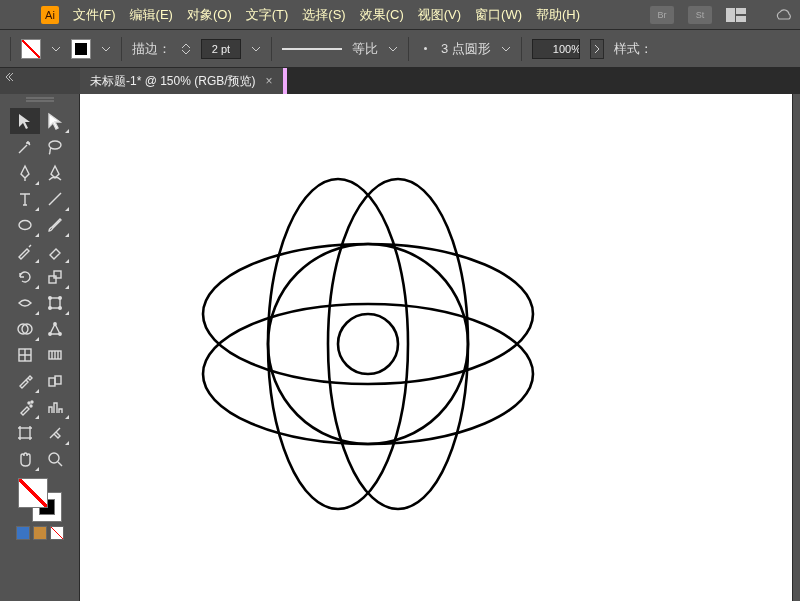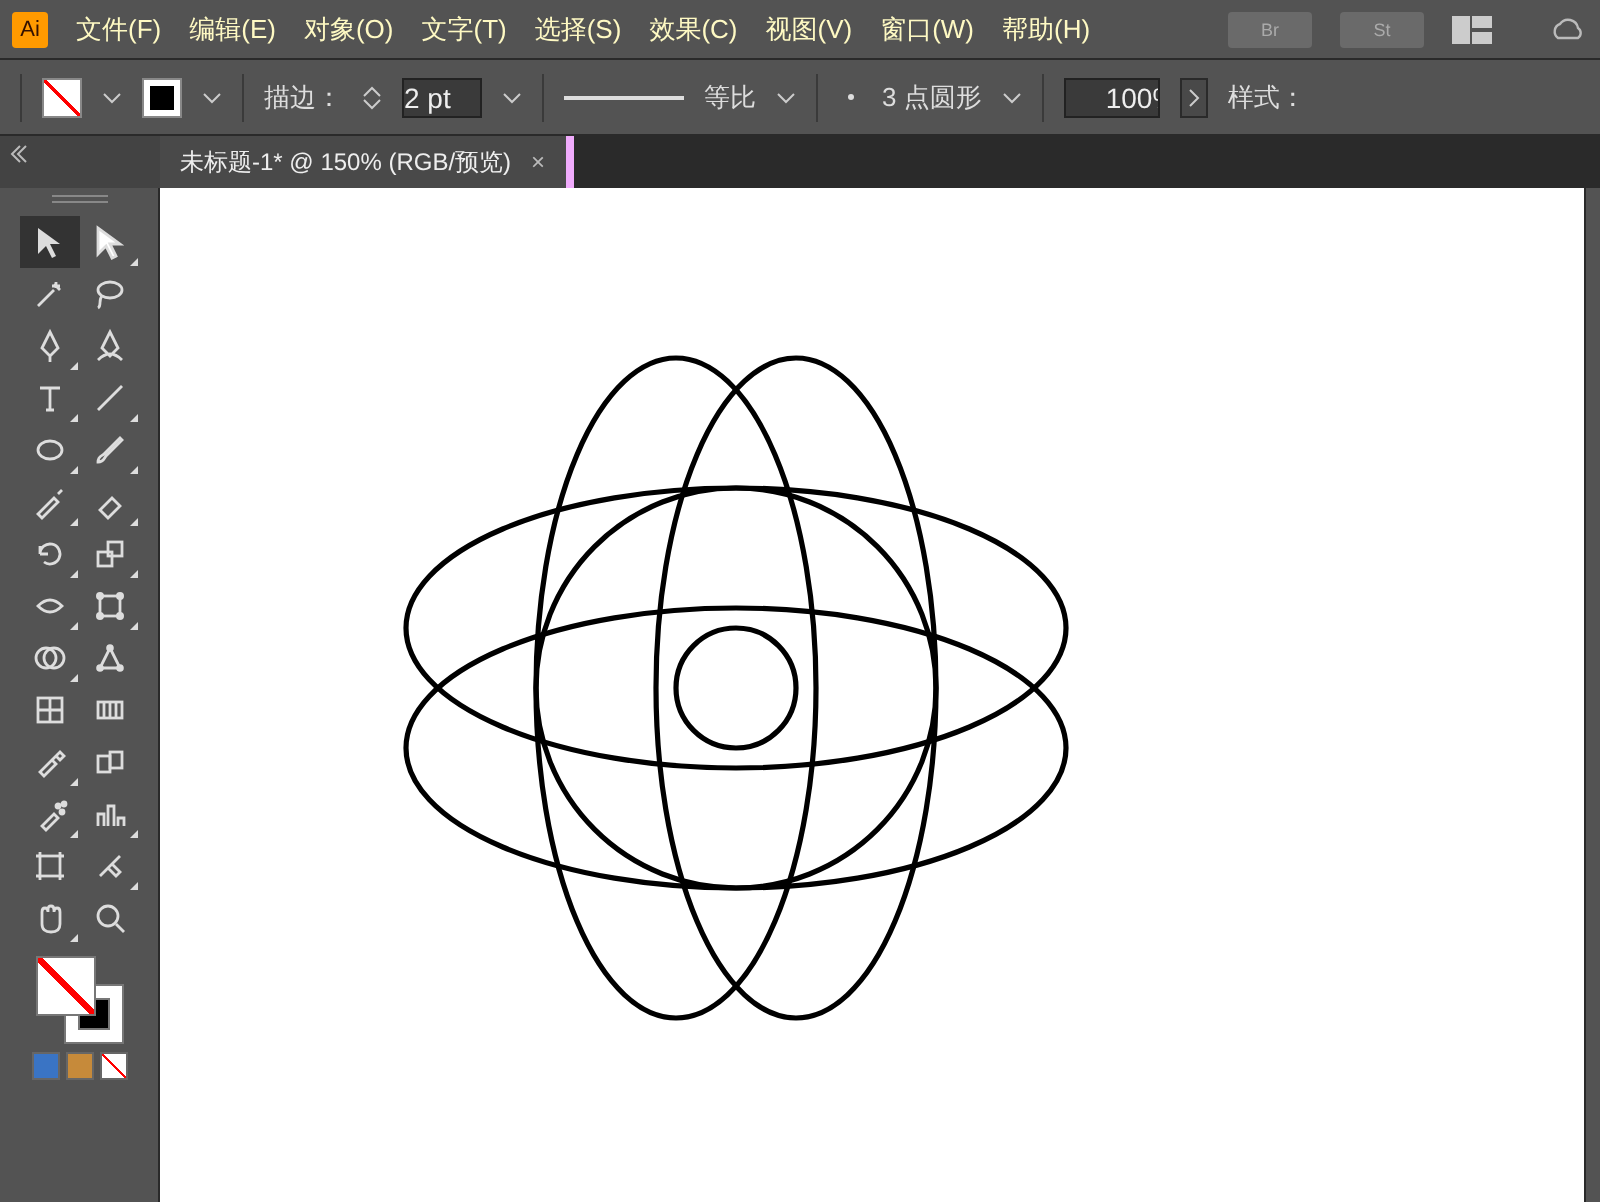--- a/index.html
+++ b/index.html
@@ -1,32 +1,32 @@
 <!DOCTYPE html>
 <html><head>
 <meta charset="utf-8">
 <style>
   * { box-sizing: border-box; margin: 0; padding: 0; user-select: none; }
   html, body { width: 800px; height: 601px; overflow: hidden; font-family: "Segoe UI", Tahoma, sans-serif; background: #323232; color: #ddd; font-size: 13px; }
   
   .menubar { height: 30px; background: #535353; display: flex; align-items: center; padding: 0 6px; gap: 14px; border-bottom: 1px solid #2a2a2a; }
-  .menubar .logo { width: 18px; height: 18px; background: #ff9a00; color: #310; font-weight: normal; font-size: 11px; display: flex; align-items: center; justify-content: center; border-radius: 2px; }
+  .menubar .logo { width: 18px; height: 18px; background: #ff9a00; color: #310; font-weight: normal; font-size: 11px; display: flex; align-items: center; justify-content: center; border-radius: 2px; margin-left: 35px; }
   .menubar .menu-item { color: #fef9c3; font-size: 13px; cursor: default; }
   .menubar .spacer { flex: 1; }
-  .menubar .right-box { width: 42px; height: 18px; background: #6a6a6a; color: #aaa; font-size: 9px; display: flex; align-items: center; justify-content: center; border-radius: 2px; }
+  .menubar .right-box { width: 24px; height: 18px; background: #6a6a6a; color: #aaa; font-size: 9px; display: flex; align-items: center; justify-content: center; border-radius: 2px; }
   .menubar .arrange { width: 20px; height: 14px; display: inline-block; }
   
   .controlbar { height: 38px; background: #535353; display: flex; align-items: center; padding: 0 10px; gap: 10px; border-bottom: 1px solid #2a2a2a; color: #ddd; font-size: 13px; }
   .controlbar .swatch { width: 20px; height: 20px; border: 1px solid #888; }
   .controlbar .fill { background: linear-gradient(to top right, #fff 0 47%, red 47% 53%, #fff 53% 100%); }
   .controlbar .stroke { background: #fff; position: relative; }
   .controlbar .stroke::after { content:""; position:absolute; inset:3px; background:#000; }
   .controlbar .dd { width:10px; height:10px; display:inline-block; }
   .controlbar .dd svg, .dd svg { display:block; }
-  .controlbar input.num { width: 40px; height: 20px; background: #3a3a3a; border: 1px solid #222; color: #eee; font-size: 14px; text-align: left; }
+  .controlbar input.num { width: 40px; height: 20px; background: #3a3a3a; border: 1px solid #222; color: #eee; font-size: 11px; text-align: center; }
   .controlbar .sep { width: 1px; height: 24px; background: #3a3a3a; }
   .linepreview { width:60px; height:2px; background:#ddd; }
   .dashpreview { width:12px; height:12px; display:flex; align-items:center; justify-content:center; gap:2px; }
   .dashpreview span{ width:3px;height:3px;background:#ddd;border-radius:50%; }
   .more-arrow { width: 14px; height: 20px; display:flex;align-items:center;justify-content:center; background:#494949;border:1px solid #2a2a2a;}
   
   .tabarea { height: 26px; background: #383838; display:flex; align-items:stretch; }
   .tabarea .handle { width: 80px; background: #434343; display:flex; align-items:flex-start; justify-content:flex-start; padding:2px 4px;}
   .tabarea .handle .chev { width:10px;height:10px; }
   .tabarea .tab { background: #494949; display:flex; align-items:center; padding: 0 10px; gap:10px; color:#eee; font-size: 12px; border-right:4px solid #f0abfc;}

